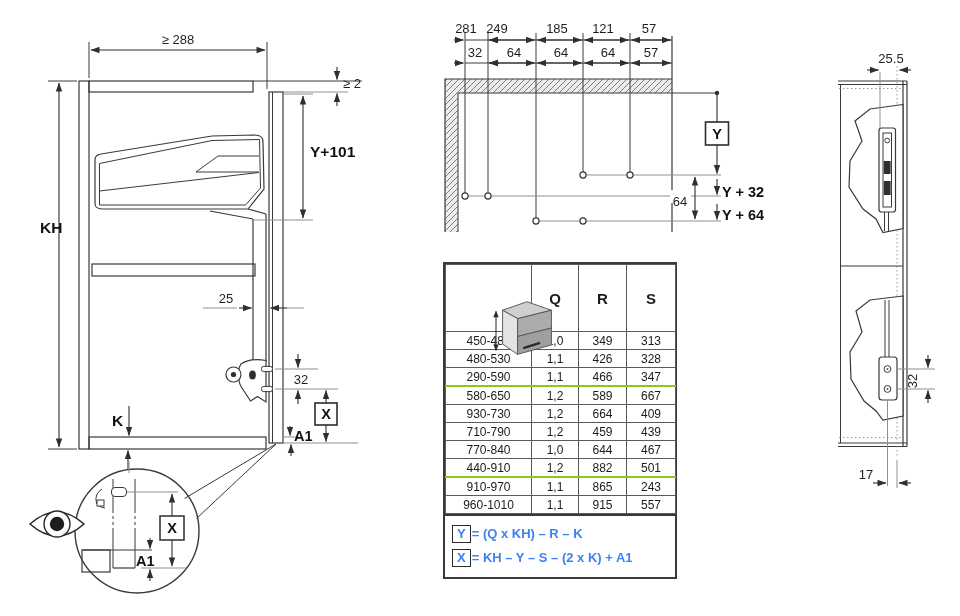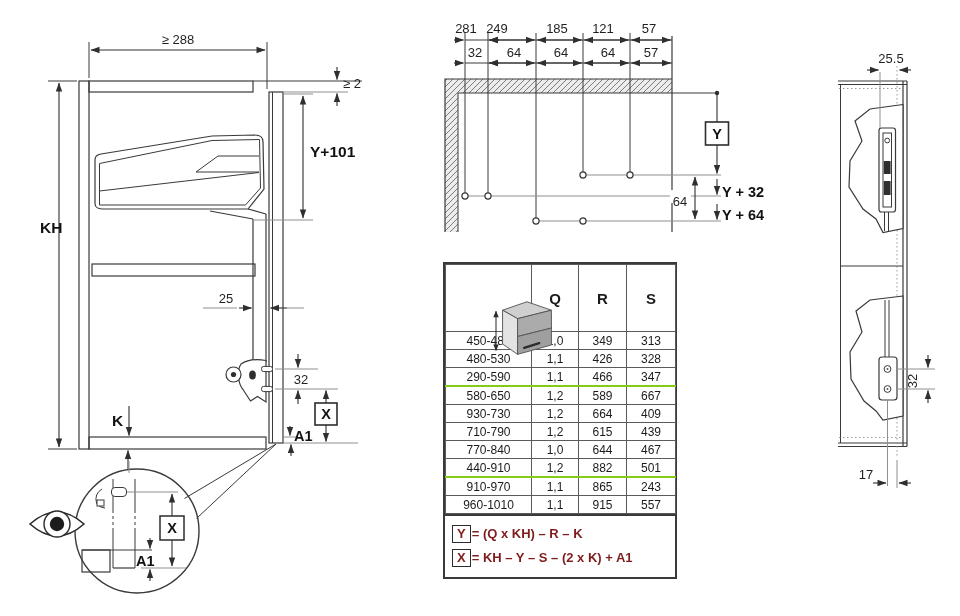--- a/index.html
+++ b/index.html
@@ -14,21 +14,21 @@
   svg .wh{fill:#fff;}
   svg .t{font-family:"Liberation Sans",sans-serif;font-size:13px;fill:#1f1f1f;}
   svg .tb{font-family:"Liberation Sans",sans-serif;font-size:14.5px;font-weight:bold;fill:#111;}
   svg .tbl{font-size:15.5px;}
   .spec{position:absolute;left:443px;top:262px;width:234px;border:2px solid #3a3a3a;background:#fff;box-sizing:border-box;}
   .spec table{border-collapse:collapse;width:100%;table-layout:fixed;}
   .spec td,.spec th{border:1px solid #5a5a5a;text-align:center;padding:0;height:17px;
         font-family:"Liberation Sans",sans-serif;font-size:12px;color:#1b1b1b;font-weight:normal;}
   .spec th{height:66px;font-size:15px;font-weight:bold;}
   .spec tr.grp td{border-top:2px solid #84cc16;}
-  .formulas{border-top:2px solid #3a3a3a;padding:6px 7px 7px 7px;font-size:13px;font-weight:bold;color:#7f1d1d;line-height:24px;}
+  .formulas{border-top:2px solid #3a3a3a;padding:6px 7px 7px 7px;font-size:13px;font-weight:bold;color:#3b82f6;line-height:24px;}
   .fbox{display:inline-block;border:1.5px solid #2c2c2c;padding:0 4px;line-height:16px;margin-right:1px;}
 </style>
 </head>
 <body>
 
 <div class="stage">
 
   <svg width="420" height="616" viewBox="0 0 420 616" style="left:0;top:0">
     <defs>
       <marker id="aL" markerUnits="userSpaceOnUse" markerWidth="10" markerHeight="8" refX="9" refY="4" orient="auto-start-reverse">
@@ -320,21 +320,21 @@
           </tr>
       <tr>
             <td>930-730</td>
             <td>1,2</td>
             <td>664</td>
             <td>409</td>
           </tr>
       <tr>
             <td>710-790</td>
             <td>1,2</td>
-            <td>615</td>
+            <td>459</td>
             <td>439</td>
           </tr>
       <tr>
             <td>770-840</td>
             <td>1,0</td>
             <td>644</td>
             <td>467</td>
           </tr>
       <tr>
             <td>440-910</td>

